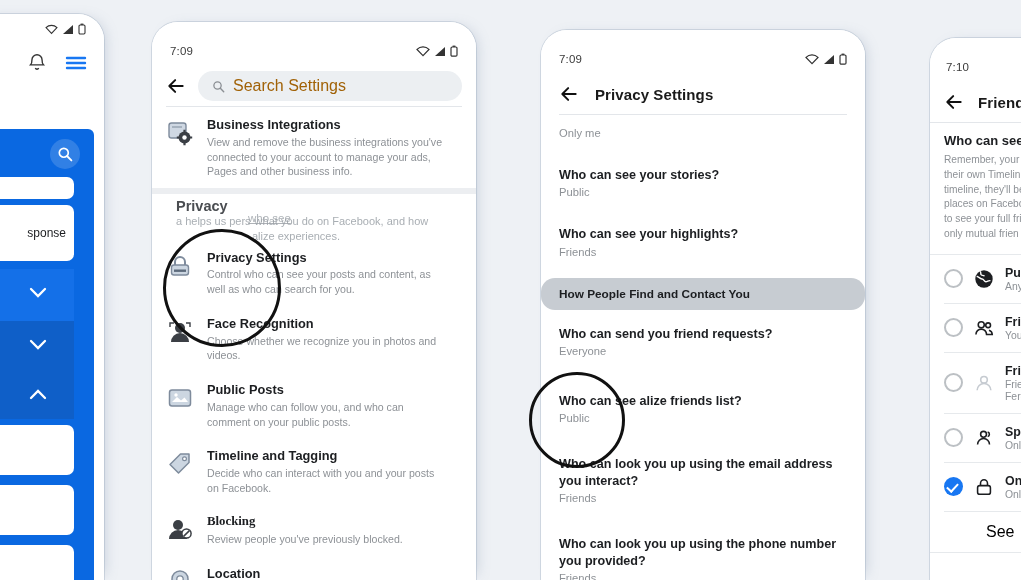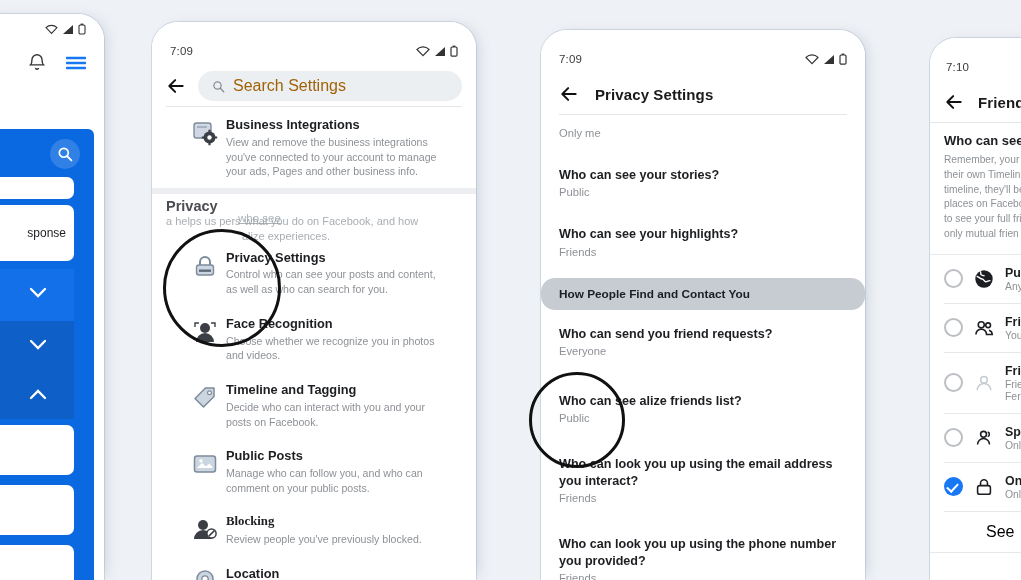--- a/index.html
+++ b/index.html
@@ -51,30 +51,31 @@
     display: flex; align-items: center; gap: 8px;
     padding: 0 14px;
   }
   .searchpill .ph { font-size: 16px; color: #a16207; }
   .navtitle { font-size: 15px; font-weight: bold; color: #1a1a1a; letter-spacing: .1px; }
 
   .divider { height: 1px; background: #e3e6ea; margin: 0 14px; }
   .thickdiv { height: 6px; background: #eceef1; }
 
   
-  .setrow { display: flex; gap: 7px; padding: 10px 32px 9px 14px; margin-left: 25px; }
+  .setrow { display: flex; gap: 13px; padding: 10px 32px 9px 14px; }
   .setrow .ico { width: 28px; height: 28px; flex: 0 0 28px; margin-top: 2px; }
   .setrow .txt { flex: 1 1 auto; min-width: 0; }
   .setrow .title { font-size: 12.8px; font-weight: bold; color: #1c1e21; line-height: 1.25; }
   .setrow .sub { font-size: 10.6px; color: #8d9196; line-height: 1.38; margin-top: 2px; }
 
   
   .ghost {
     position: relative;
     padding: 4px 16px 0 14px;
+    margin-left: 10px;
   }
   .ghost .sect { font-size: 14.5px; font-weight: bold; color: #4a4d51; }
   .ghost .gline {
     font-size: 11px; color: #9aa0a6; line-height: 1.35;
     opacity: .85;
   }
   .ghost .overlap {
     position: absolute; left: 14px; top: 2px;
     font-size: 11.5px; color: #9aa0a6; line-height: 1.4;
     opacity: .8;
@@ -329,41 +330,41 @@
         </span>
         <span class="txt">
           <span class="title" style="display:block;">Face Recognition</span>
           <span class="sub" style="display:block;">Choose whether we recognize you in photos and videos.</span>
         </span>
       </div>
 
       <div class="setrow">
         <span class="ico">
           <svg width="28" height="28" viewBox="0 0 28 28">
-            <path d="M4 14.5 14.5 4H23v8.5L12.5 23Z" fill="#ccd6e1" stroke="#7e8b9c" stroke-width="1.5" stroke-linejoin="round"></path>
-            <circle cx="18.5" cy="8.8" r="1.9" fill="#fff" stroke="#7e8b9c" stroke-width="1.2"></circle>
-          </svg>
-        </span>
-        <span class="txt">
-          <span class="title" style="display:block;">Timeline and Tagging</span>
-          <span class="sub" style="display:block;">Decide who can interact with you and your posts on Facebook.</span>
-        </span>
-      </div>
-
-      <div class="setrow">
-        <span class="ico">
-          <svg width="28" height="28" viewBox="0 0 28 28">
             <rect x="3.5" y="6" width="21" height="16" rx="2.5" fill="#ccd6e1" stroke="#7e8b9c" stroke-width="1.5"></rect>
             <path d="M6 18l5-5 4 3.5 3.5-3 3.5 4.5Z" fill="#fff"></path>
             <circle cx="10" cy="11" r="1.7" fill="#fff"></circle>
           </svg>
         </span>
         <span class="txt">
           <span class="title" style="display:block;">Public Posts</span>
           <span class="sub" style="display:block;">Manage who can follow you, and who can comment on your public posts.</span>
+        </span>
+      </div>
+
+      <div class="setrow">
+        <span class="ico">
+          <svg width="28" height="28" viewBox="0 0 28 28">
+            <path d="M4 14.5 14.5 4H23v8.5L12.5 23Z" fill="#ccd6e1" stroke="#7e8b9c" stroke-width="1.5" stroke-linejoin="round"></path>
+            <circle cx="18.5" cy="8.8" r="1.9" fill="#fff" stroke="#7e8b9c" stroke-width="1.2"></circle>
+          </svg>
+        </span>
+        <span class="txt">
+          <span class="title" style="display:block;">Timeline and Tagging</span>
+          <span class="sub" style="display:block;">Decide who can interact with you and your posts on Facebook.</span>
         </span>
       </div>
 
       <div class="setrow">
         <span class="ico">
           <svg width="28" height="28" viewBox="0 0 28 28">
             <circle cx="12" cy="9" r="5" fill="#3b3f45"></circle>
             <path d="M3 23a9 9 0 0 1 18 0Z" fill="#3b3f45"></path>
             <circle cx="20.5" cy="17.5" r="4.6" fill="#fff" stroke="#3b3f45" stroke-width="1.5"></circle>
             <line x1="17.6" y1="20.4" x2="23.4" y2="14.6" stroke="#3b3f45" stroke-width="1.5"></line>

